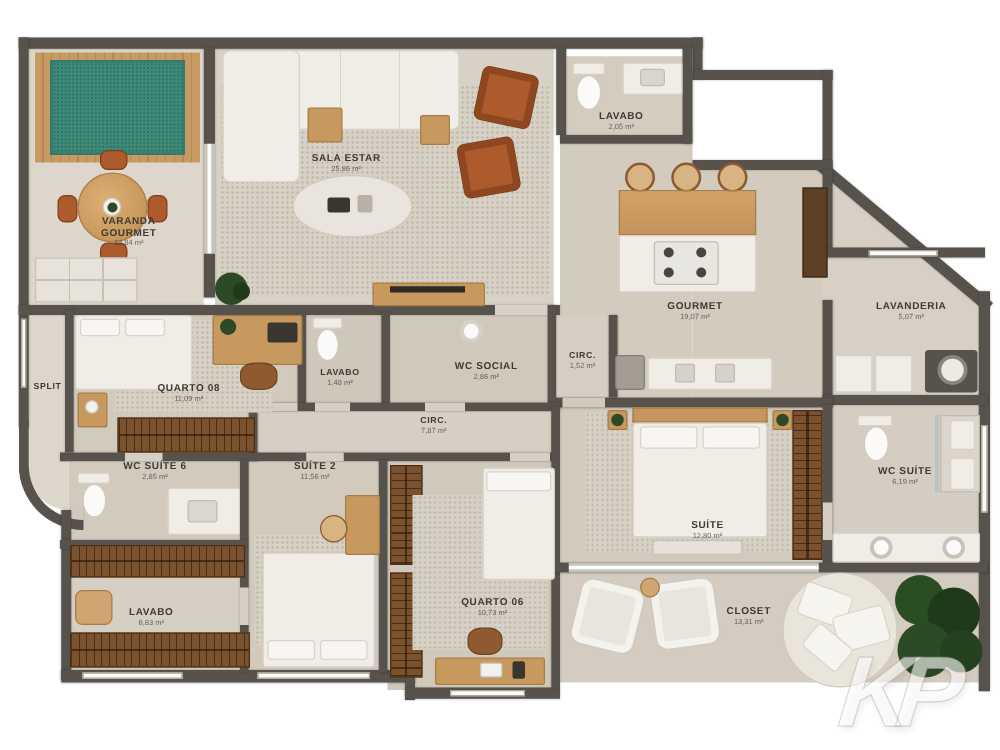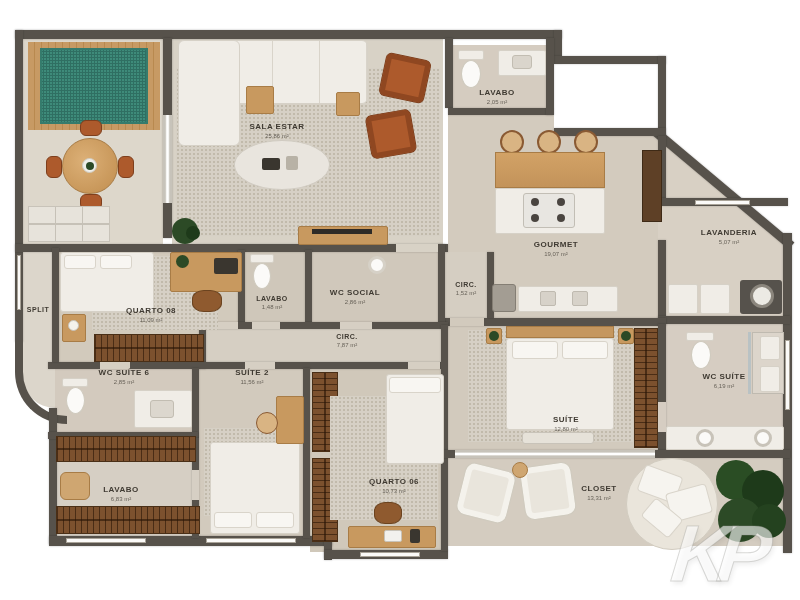--- a/index.html
+++ b/index.html
@@ -232,45 +232,49 @@
   <i class="abs fur" style="left:512px;top:462px;width:16px;height:16px;border-radius:50%;background:#cfa671;border:1px solid #a87c46"></i>
   <i class="abs fur" style="left:626px;top:458px;width:92px;height:92px;border-radius:50%;background:#eae5db;border:1px solid #d2ccc0"></i>
   <i class="abs fur" style="left:640px;top:470px;width:40px;height:28px;transform:rotate(20deg);background:#f6f4ef;border:1px solid #d9d4ca;border-radius:4px"></i>
   <i class="abs fur" style="left:668px;top:488px;width:42px;height:30px;transform:rotate(-15deg);background:#f6f4ef;border:1px solid #d9d4ca;border-radius:4px"></i>
   <i class="abs fur" style="left:644px;top:506px;width:36px;height:24px;transform:rotate(40deg);background:#f6f4ef;border:1px solid #d9d4ca;border-radius:4px"></i>
   <i class="abs fur gn" style="left:716px;top:460px;width:40px;height:40px;background:#2a4d24"></i>
   <i class="abs fur gn" style="left:742px;top:470px;width:42px;height:42px;background:#1e3a1a"></i>
   <i class="abs fur gn" style="left:718px;top:498px;width:44px;height:44px;background:#2c4a26"></i>
   <i class="abs fur gn" style="left:752px;top:504px;width:34px;height:34px;background:#24421f"></i>
 
+  <div class="lab" style="left:63px;top:172px;width:80px">
+    <div class="n">VARANDA GOURMET</div>
+    <div class="a">12,84 m²</div>
+  </div>
   <div class="lab" style="left:232px;top:122px;width:90px">
     <div class="n">SALA ESTAR</div>
     <div class="a">25,86 m²</div>
   </div>
   <div class="lab" style="left:457px;top:88px;width:80px">
     <div class="n">LAVABO</div>
     <div class="a">2,05 m²</div>
   </div>
   <div class="lab" style="left:511px;top:240px;width:90px">
     <div class="n">GOURMET</div>
     <div class="a">19,07 m²</div>
   </div>
-  <div class="lab" style="left:684px;top:228px;width:90px">
+  <div class="lab" style="left:684px;top:240px;width:90px">
     <div class="n">LAVANDERIA</div>
     <div class="a">5,07 m²</div>
   </div>
   <div class="lab" style="left:106px;top:306px;width:90px">
     <div class="n">QUARTO 08</div>
     <div class="a">11,09 m²</div>
   </div>
   <div class="lab small" style="left:242px;top:295px;width:60px">
     <div class="n">LAVABO</div>
     <div class="a">1,48 m²</div>
   </div>
-  <div class="lab" style="left:310px;top:288px;width:90px">
+  <div class="lab" style="left:344px;top:288px;width:90px">
     <div class="n">WC SOCIAL</div>
     <div class="a">2,86 m²</div>
   </div>
   <div class="lab small" style="left:436px;top:281px;width:60px">
     <div class="n">CIRC.</div>
     <div class="a">1,52 m²</div>
   </div>
   <div class="lab small" style="left:302px;top:333px;width:90px">
     <div class="n">CIRC.</div>
     <div class="a">7,87 m²</div>

